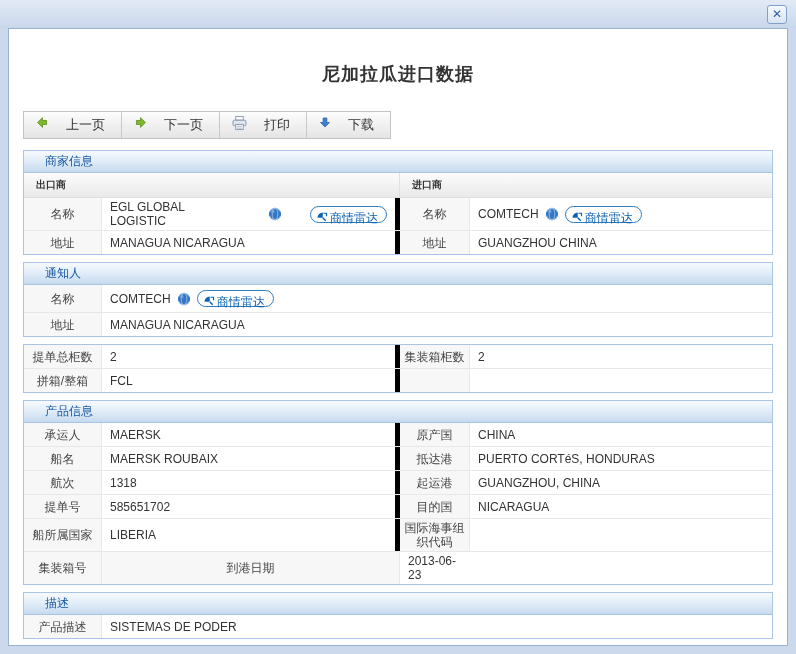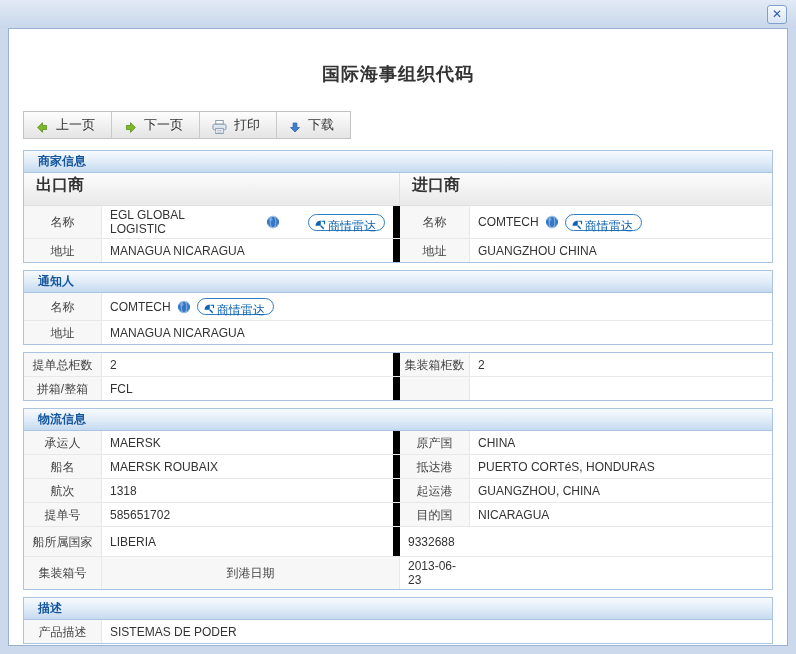--- a/index.html
+++ b/index.html
@@ -15,63 +15,63 @@
     color:#2b5fa8; font-size:12px; font-weight:bold; text-align:center; line-height:17px;
     cursor:pointer; }
 
   .panel { position:absolute; left:8px; right:8px; top:28px; bottom:8px;
     background:#fff; border:1px solid #9ab2d2; overflow:hidden; }
 
   .page-title { margin-top:33px; text-align:center; font-size:18px; font-weight:bold; color:#333; letter-spacing:1px; }
 
   
   .toolbar { display:inline-flex; margin:25px 0 11px 14px; border:1px solid #c3c3c3; background:linear-gradient(#fdfdfd,#e4e4e4); }
-  .tb-btn { display:flex; align-items:flex-end; gap:7px; padding:4px 16px 4px 12px;
+  .tb-btn { display:flex; align-items:flex-start; gap:17px; padding:4px 16px 4px 12px;
     font-size:13px; color:#333; cursor:pointer; border-right:1px solid #c9c9c9; background:transparent; border-top:none;border-bottom:none;border-left:none; font-family:inherit;}
   .tb-btn:last-child { border-right:none; }
   .tb-btn svg { display:block; }
 
   
   .section { margin:0 14px 7px 14px; border:1px solid #a9c5e3; background:#fff; }
-  .section-header { height:22px; line-height:21px; padding-left:14px;
+  .section-header { height:22px; line-height:21px; padding-left:21px;
     background:linear-gradient(#f7fafd 0%,#e3eef9 45%,#c6daef 100%);
     border-bottom:1px solid #a9c5e3;
-    font-size:12px; font-weight:bold; color:#15569f; }
+    font-size:12px; font-weight:normal; color:#15569f; }
 
   .row { display:grid; grid-template-columns:78px 298px 70px 1fr; align-items:stretch; }
   .row.two-col { grid-template-columns:78px 1fr; }
   .row + .row { border-top:1px solid #e8e8e8; }
   .cell { display:flex; align-items:center; min-height:23px; font-size:12px; color:#333; }
   .lbl { background:#f7f7f7; justify-content:center; text-align:center;
     border-right:1px solid #e8e8e8; padding:2px 3px; line-height:14px; color:#444; }
   .val { background:#fff; padding:2px 8px; gap:6px; }
-  .val.mid { border-right:7px solid #000000;gap:28px; }
+  .val.mid { border-right:5px solid #000000;gap:28px; }
   .name-row .cell { min-height:27px; }
 
   .subheader { display:grid; grid-template-columns:376px 1fr;
     background:linear-gradient(#fcfcfc,#e9e9e9); border-bottom:1px solid #e0e0e0; }
-  .subheader .sub-cell { height:32px; line-height:24px; padding-left:12px;
-    font-size:16px; font-weight:bold; color:#333; }
+  .subheader .sub-cell { height:24px; line-height:24px; padding-left:12px;
+    font-size:10px; font-weight:bold; color:#333; }
   .subheader .sub-cell:first-child { border-right:1px solid #e0e0e0; }
 
   
   .radar-badge { display:inline-flex; align-items:center; gap:2px; height:17px;
     border:1px solid #2f7ec1; border-radius:10px; padding:8px 8px 0 5px;
     font-size:12px; color:#0b62b0; background:#fff; cursor:pointer; white-space:nowrap; }
   .globe { cursor:pointer; display:inline-flex; }
 </style>
 </head>
 <body>
 
 <div class="titlebar"></div>
 <div class="close-btn">✕</div>
 
 <div class="panel">
 
-  <div class="page-title">国际海事组织代码</div>
+  <div class="page-title">尼加拉瓜进口数据</div>
 
   <div class="toolbar">
     <button class="tb-btn">
       <span>
         <svg width="13" height="13" viewBox="0 0 16 16">
             <path d="M8 2 L2 8 L8 14 L8 10.5 L13 10.5 L13 5.5 L8 5.5 Z" fill="#7cb928" stroke="#5d8f1d" stroke-width="1"></path>
           </svg>
       </span>
       <span>上一页</span>
     </button>
@@ -210,21 +210,21 @@
     <div class="row">
       <div class="cell lbl">拼箱/整箱</div>
       <div class="cell val mid">FCL</div>
       <div class="cell lbl"></div>
       <div class="cell val"></div>
     </div>
   </div>
 
   
   <div class="section">
-    <div class="section-header">物流信息</div>
+    <div class="section-header">产品信息</div>
     <div class="row">
       <div class="cell lbl">承运人</div>
       <div class="cell val mid">MAERSK</div>
       <div class="cell lbl">原产国</div>
       <div class="cell val">CHINA</div>
     </div>
     <div class="row">
       <div class="cell lbl">船名</div>
       <div class="cell val mid">MAERSK ROUBAIX</div>
       <div class="cell lbl">抵达港</div>
@@ -238,21 +238,21 @@
     </div>
     <div class="row">
       <div class="cell lbl">提单号</div>
       <div class="cell val mid">585651702</div>
       <div class="cell lbl">目的国</div>
       <div class="cell val">NICARAGUA</div>
     </div>
     <div class="row" style="min-height:30px;">
       <div class="cell lbl">船所属国家</div>
       <div class="cell val mid">LIBERIA</div>
-      <div class="cell val">9332688</div>
+      <div class="cell lbl">国际海事组织代码</div>
     </div>
     <div class="row">
       <div class="cell lbl">集装箱号</div>
       <div class="cell lbl">到港日期</div>
       <div class="cell val">2013-06-23</div>
     </div>
   </div>
 
   
   <div class="section">

